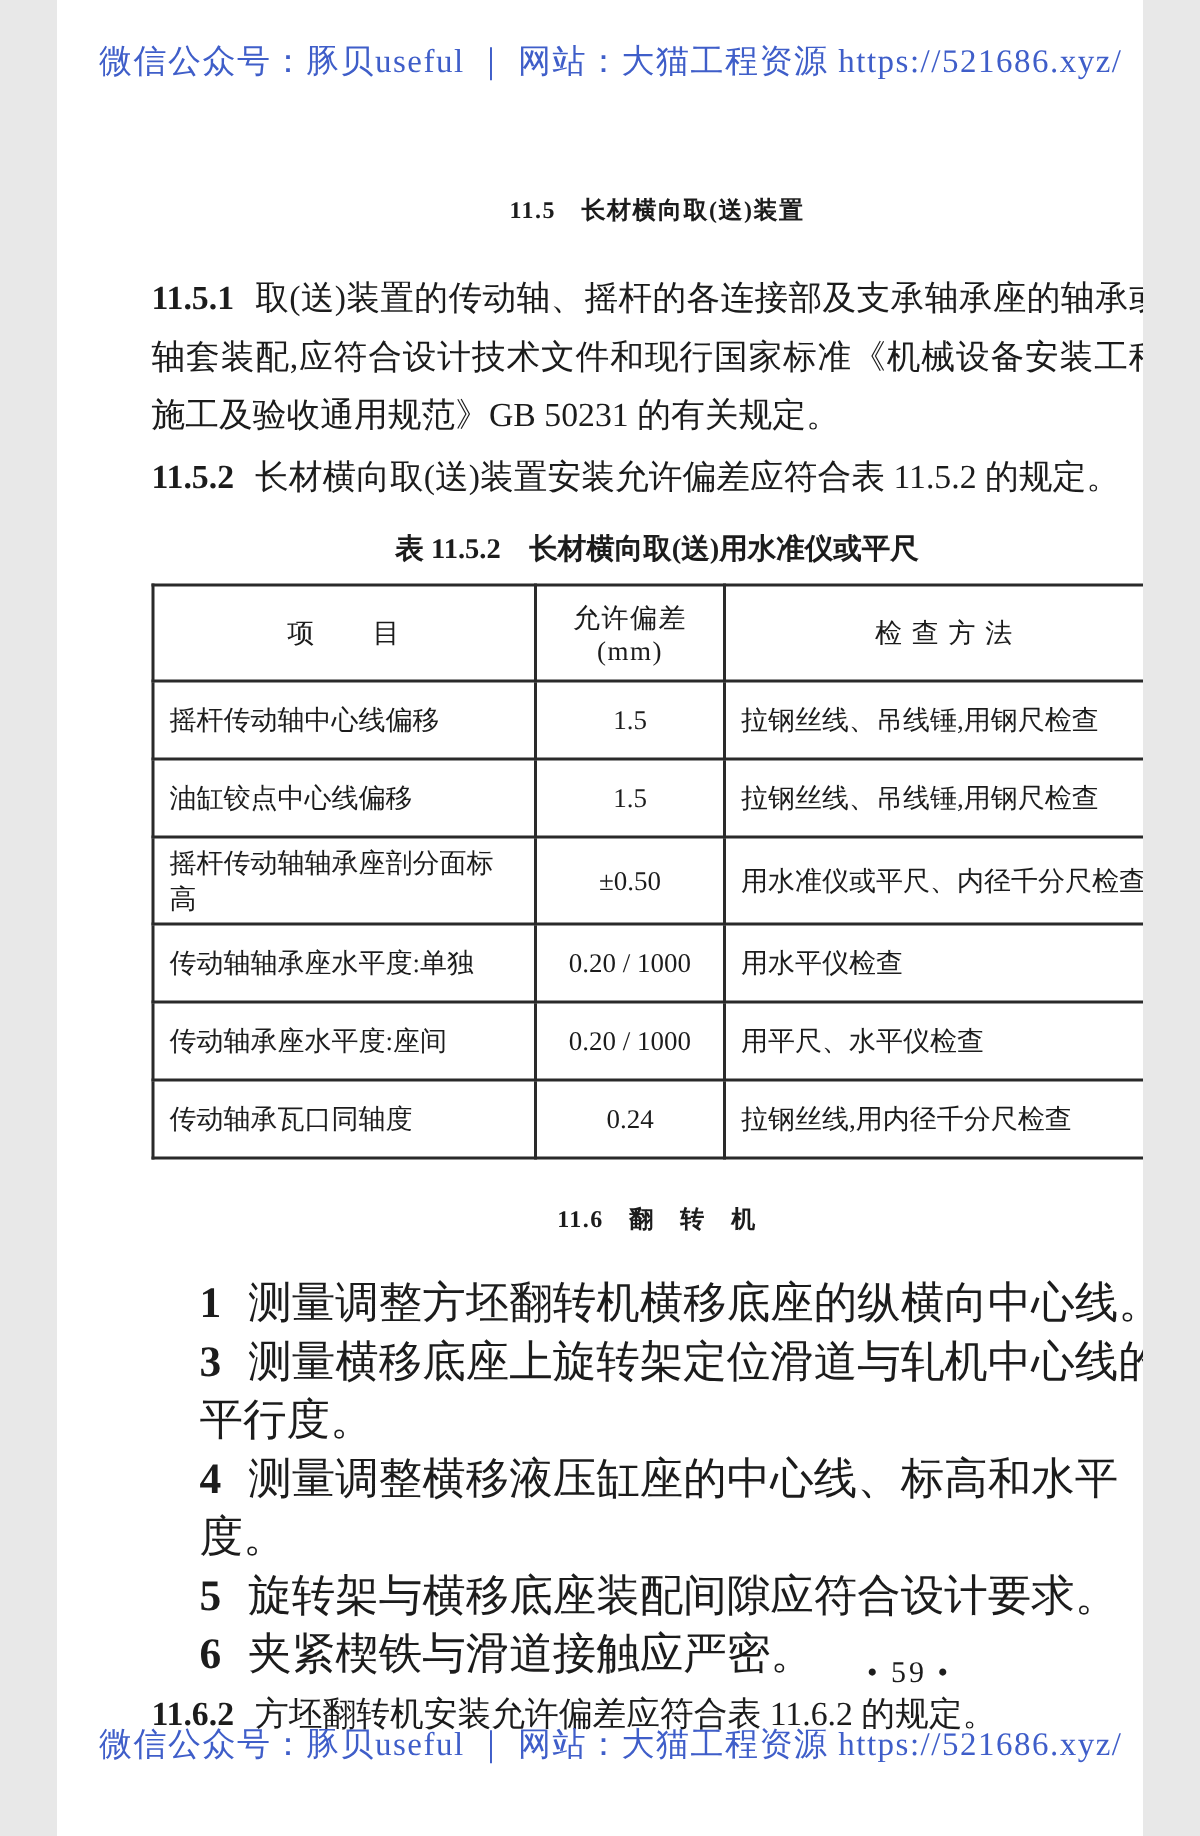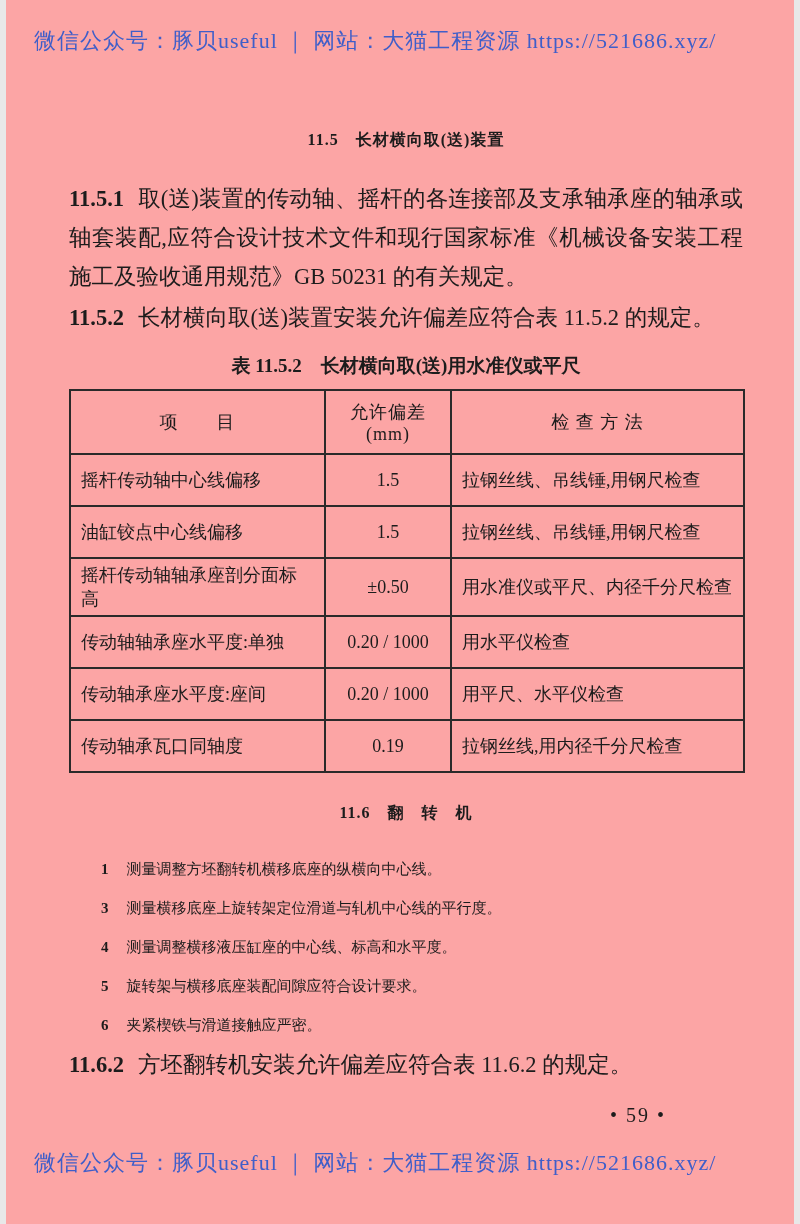--- a/index.html
+++ b/index.html
@@ -3,24 +3,24 @@
 <meta charset="utf-8">
 <style>
   * { box-sizing: border-box; }
   html, body { margin: 0; padding: 0; }
   body {
     background: #e8e8e8;
     font-family: "Liberation Serif", "DejaVu Serif", serif;
   }
   .page {
     position: relative;
-    width: 788px;
+    width: 724px;
     height: 1224px;
     margin: 0 auto;
-    background: #fca5a5;
+    background: #ffffff;
     color: #1c1c1c;
     overflow: hidden;
   }
   .watermark {
     position: absolute;
     left: 28px;
     right: 20px;
     color: #3f5ec9;
     font-size: 22px;
     letter-spacing: 1px;
@@ -77,21 +77,21 @@
     letter-spacing: 1px;
   }
   table.spec-table td { height: 52px; margin-top: 12px; }
   col.c1 { width: 255px; }
   col.c2 { width: 126px; }
   col.c3 { width: 293px; }
   td.val { text-align: center; }
   td.item, td.method { text-align: left; padding-left: 13px; }
 
   .list-item {
-    font-size: 15px;
+    font-size: 29px;
     line-height: 39px;
     padding-left: 32px;
     margin: 0;
   }
   .list-item .li-num { font-weight: bold; margin-right: 18px; }
 
   .page-number {
     position: absolute;
     top: 1104px;
     right: 128px;
@@ -153,21 +153,21 @@
           <td class="val">0.20 / 1000</td>
           <td class="method">用水平仪检查</td>
         </tr>
         <tr>
           <td class="item">传动轴承座水平度:座间</td>
           <td class="val">0.20 / 1000</td>
           <td class="method">用平尺、水平仪检查</td>
         </tr>
         <tr>
           <td class="item">传动轴承瓦口同轴度</td>
-          <td class="val">0.19</td>
+          <td class="val">0.24</td>
           <td class="method">拉钢丝线,用内径千分尺检查</td>
         </tr>
       </tbody>
     </table>
 
     <h2 class="section-heading second">11.6　翻　转　机</h2>
 
 
     <p class="list-item"><span class="li-num">1</span><span>测量调整方坯翻转机横移底座的纵横向中心线。</span></p>
     <p class="list-item"><span class="li-num">3</span><span>测量横移底座上旋转架定位滑道与轧机中心线的平行度。</span></p>

